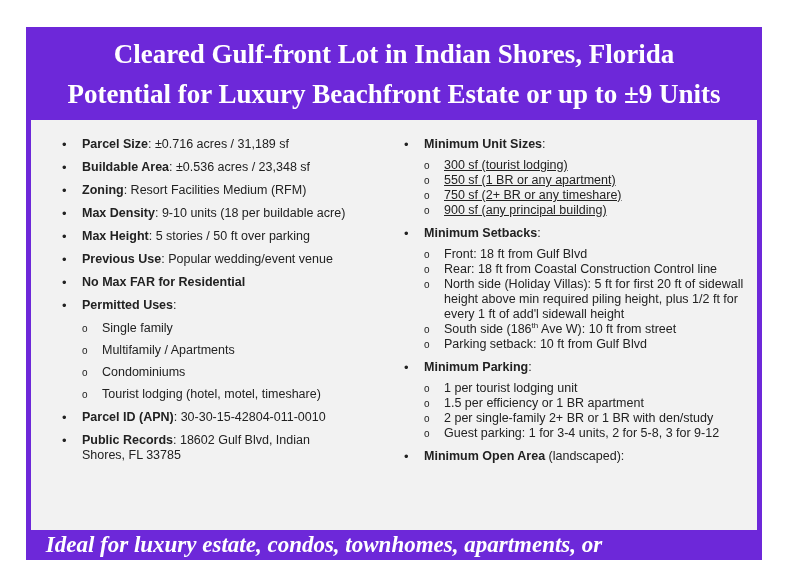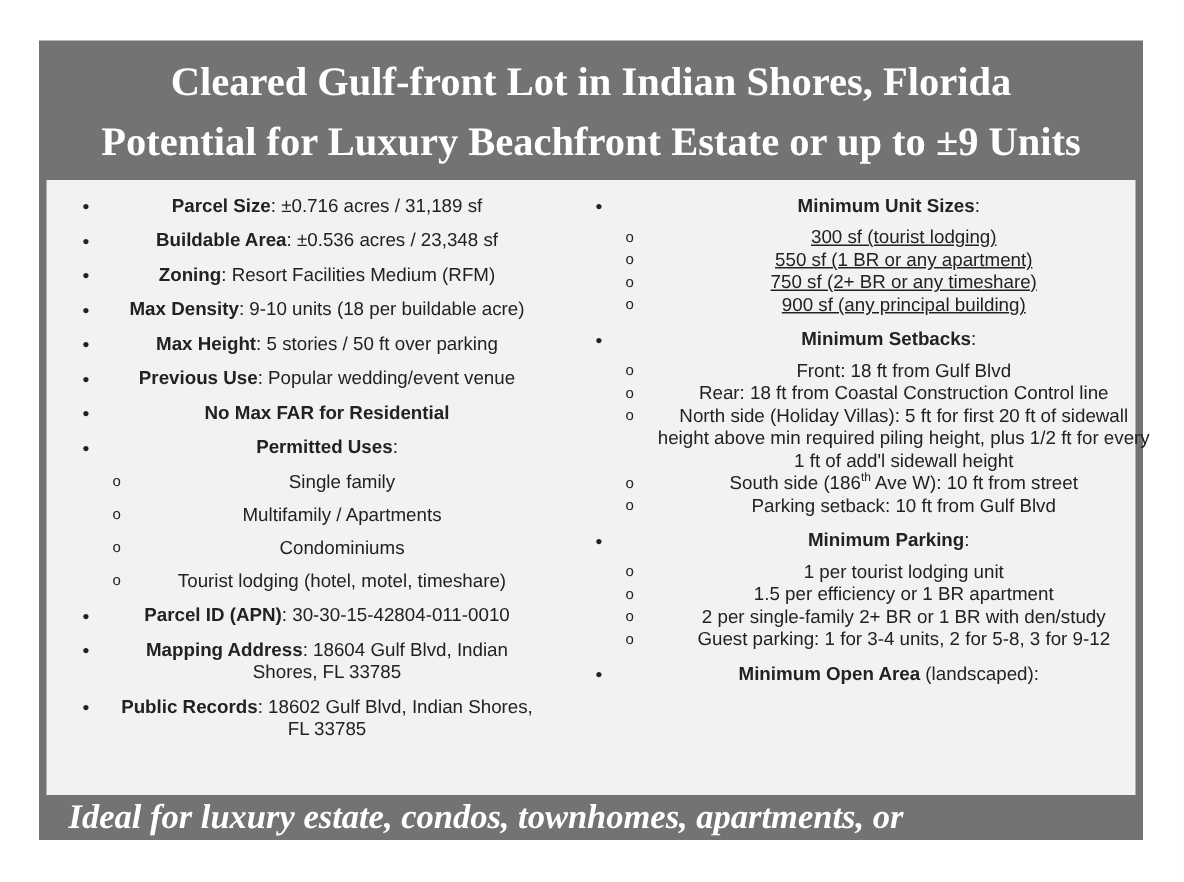--- a/index.html
+++ b/index.html
@@ -1,36 +1,36 @@
 <!DOCTYPE html>
 <html><head>
 <meta charset="utf-8">
 <style>
   html, body { margin:0; padding:0; background:#ffffff; }
   body { width:789px; height:588px; position:relative; overflow:hidden; }
   .frame {
     position:absolute; left:26px; top:27px; width:736px; height:533px;
-    background:#737373;
+    background:#6d28d9;
   }
   .title {
     position:absolute; left:0; top:0; width:736px; height:93px;
     color:#ffffff; text-align:center;
     font-family:"Liberation Serif","DejaVu Serif",serif; font-weight:bold;
   }
   .title .l1 { position:absolute; left:0; right:0; top:11px; font-size:27px; line-height:32px; }
   .title .l2 { position:absolute; left:0; right:0; top:51px; font-size:27px; line-height:32px; }
   .panel {
     position:absolute; left:5px; top:93px; width:726px; height:410px;
     background:#f2f2f2;
     font-family:"Liberation Sans","DejaVu Sans",sans-serif; font-size:12.5px; color:#222;
   }
   .col { position:absolute; top:10px; }
   .col.left { left:20px; width:310px; }
   .col.right { left:362px; width:375px; }
-  ul { margin:0; padding:0; list-style:none;text-align:center; }
+  ul { margin:7px; padding:0; list-style:none; }
   li.b { position:relative; padding-left:24px; line-height:15px; }
   li.b::before { content:"\2022"; position:absolute; left:4px; top:0; font-size:13px; }
   .left li.b { margin-bottom:8px; }
   .left li.sub { margin-bottom:7px; }
   li.sub { position:relative; padding-left:44px; line-height:15px; }
   li.sub::before { content:"o"; position:absolute; left:24px; top:0; font-size:10px; }
   .right li.b { margin-bottom:4px; }
   .right ul.subs { margin-top:6px; margin-bottom:8px; }
   .left ul.subs { margin-top:8px; }
   .right li.sub { margin-bottom:0; line-height:15px; }
@@ -64,21 +64,20 @@
         <li class="b"><strong>No Max FAR for Residential</strong></li>
         <li class="b"><strong>Permitted Uses</strong><span>:</span>
           <ul class="subs" style="margin-left:-24px;">
             <li class="sub">Single family</li>
             <li class="sub">Multifamily / Apartments</li>
             <li class="sub">Condominiums</li>
             <li class="sub">Tourist lodging (hotel, motel, timeshare)</li>
           </ul>
         </li>
         <li class="b"><strong>Parcel ID (APN)</strong><span>: 30-30-15-42804-011-0010</span></li>
-        <li class="b"><strong>Mapping Address</strong><span>: 18604 Gulf Blvd, Indian Shores, FL 33785</span></li>
         <li class="b"><strong>Public Records</strong><span>: 18602 Gulf Blvd, Indian Shores, FL 33785</span></li>
       </ul>
     </div>
 
     <div class="col right">
       <ul>
         <li class="b"><strong>Minimum Unit Sizes</strong><span>:</span>
           <ul class="subs" style="margin-left:-24px;text-decoration:underline;">
             <li class="sub">300 sf (tourist lodging)</li>
             <li class="sub">550 sf (1 BR or any apartment)</li>

